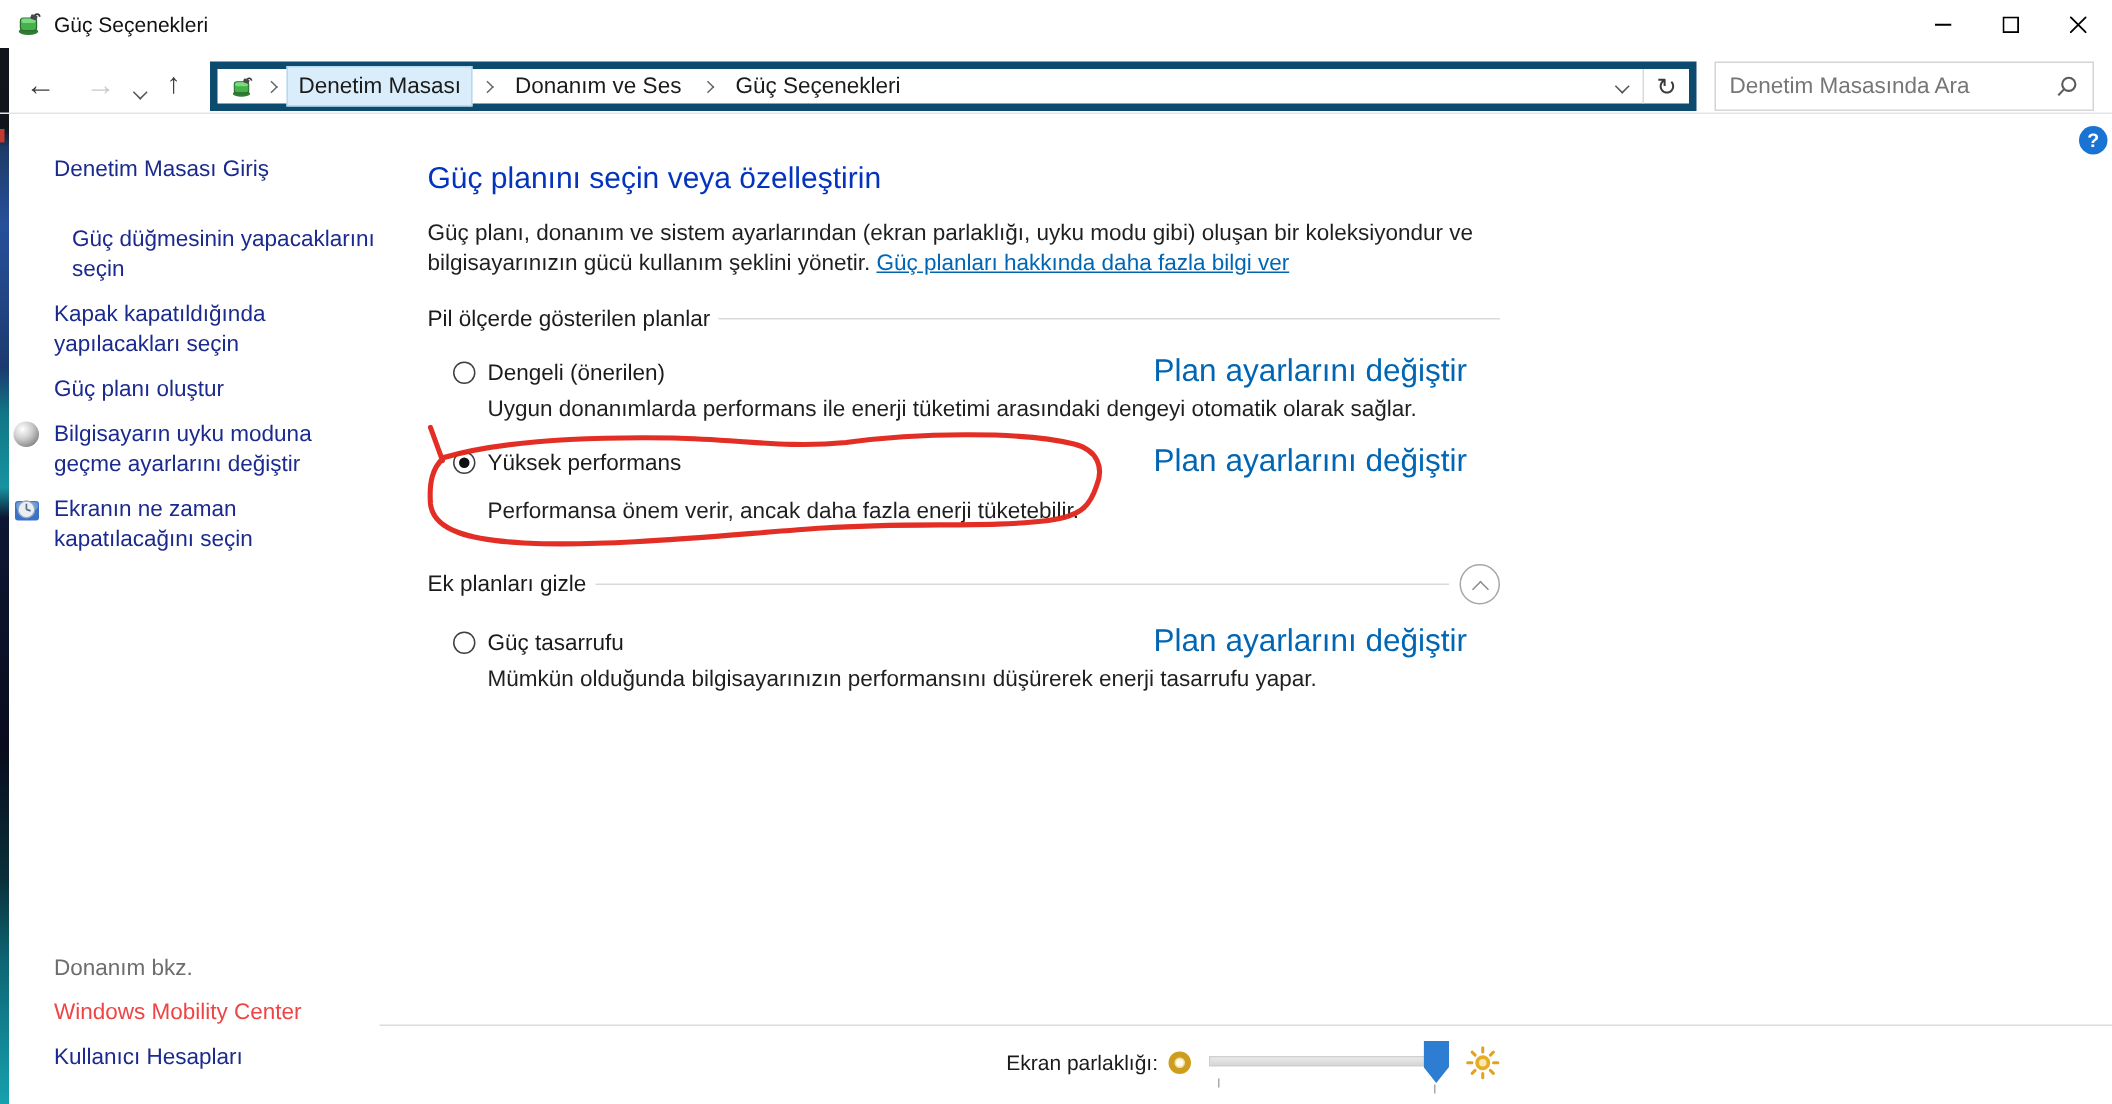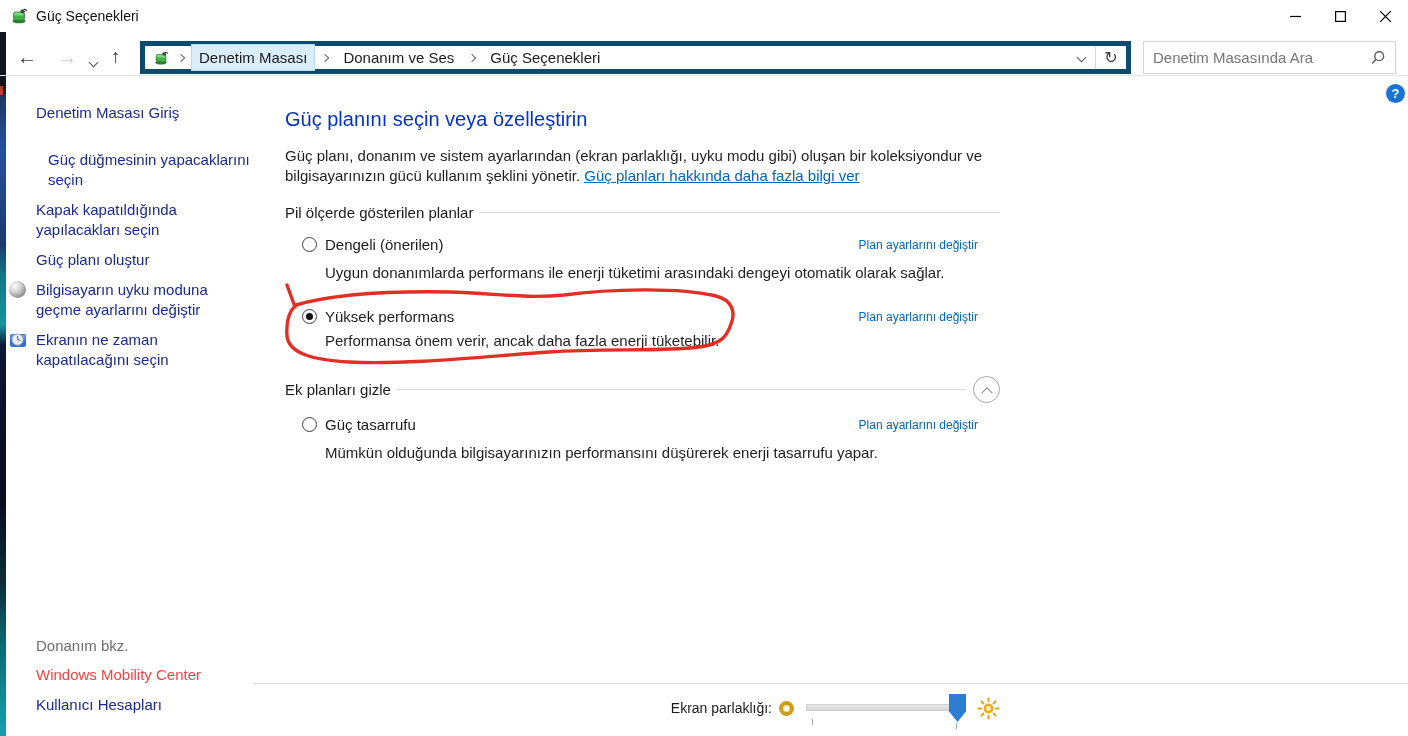--- a/index.html
+++ b/index.html
@@ -64,21 +64,21 @@
   .section-row .lbl{ font-size:15px; color:#1b1b1b; margin-right:6px; white-space:nowrap; }
   .section-row .rule{ flex:1; height:1px; background:#d9d9d9; }
   .collapse-btn{ width:27px; height:27px; border:1.6px solid #a6a6a6; border-radius:50%; margin-left:7px;
     display:flex; align-items:center; justify-content:center; cursor:pointer; }
   .collapse-btn .up{ width:8px; height:8px; border-top:1.8px solid #8a8a8a; border-left:1.8px solid #8a8a8a; transform:rotate(45deg) translate(2px,2px); }
 
   .plan-row{ position:absolute; left:17px; right:22px; display:flex; align-items:center; }
   .radio{ width:15px; height:15px; border:1.5px solid #3f3f3f; border-radius:50%; background:#fff; display:flex; align-items:center; justify-content:center; flex:0 0 auto; cursor:pointer; }
   .radio.checked::after{ content:""; width:7px; height:7px; border-radius:50%; background:#111; }
   .plan-name{ font-size:15px; color:#1b1b1b; margin-left:8px; cursor:pointer; }
-  .plan-link{ margin-left:auto; font-size:12px; color:#0066b4; cursor:pointer; white-space:nowrap; }
+  .plan-link{ margin-left:auto; font-size:21px; color:#0066b4; cursor:pointer; white-space:nowrap; }
   .plan-desc{ position:absolute; left:40px; width:680px; font-size:15px; color:#1f1f1f; }
 
   .annotation{ position:absolute; left:279px; top:283px; width:462px; height:92px; pointer-events:none; }
 
   
   .bottom-sep{ position:absolute; top:683px; left:253px; right:0; height:1px; background:#dcdcdc; }
   .bright-label{ position:absolute; left:630px; top:700px; width:142px; text-align:right; font-size:14px; color:#1b1b1b; }
   .dim-icon{ position:absolute; left:779px; top:701px; width:15px; height:15px; border-radius:50%;
     border:4.5px solid #cf9d1e; background:#fffbe8; box-shadow:0 0 0 1px #eede9f inset; }
   .slider-track{ position:absolute; left:806px; top:704px; width:158px; height:7px;
@@ -196,21 +196,21 @@
     <span class="rule"></span>
   </div>
 
   <div class="plan-row" style="top:236px">
     <span class="radio"></span>
     <span class="plan-name">Dengeli (önerilen)</span>
     <span class="plan-link">Plan ayarlarını değiştir</span>
   </div>
   <div class="plan-desc" style="top:264px">Uygun donanımlarda performans ile enerji tüketimi arasındaki dengeyi otomatik olarak sağlar.</div>
 
-  <div class="plan-row" style="top:308px">
+  <div class="plan-row" style="top:296px">
     <span class="radio checked"></span>
     <span class="plan-name">Yüksek performans</span>
     <span class="plan-link">Plan ayarlarını değiştir</span>
   </div>
   <div class="plan-desc" style="top:332px">Performansa önem verir, ancak daha fazla enerji tüketebilir.</div>
 
   <div class="section-row" style="top:376px">
     <span class="lbl">Ek planları gizle</span>
     <span class="rule"></span>
     <span class="collapse-btn">

